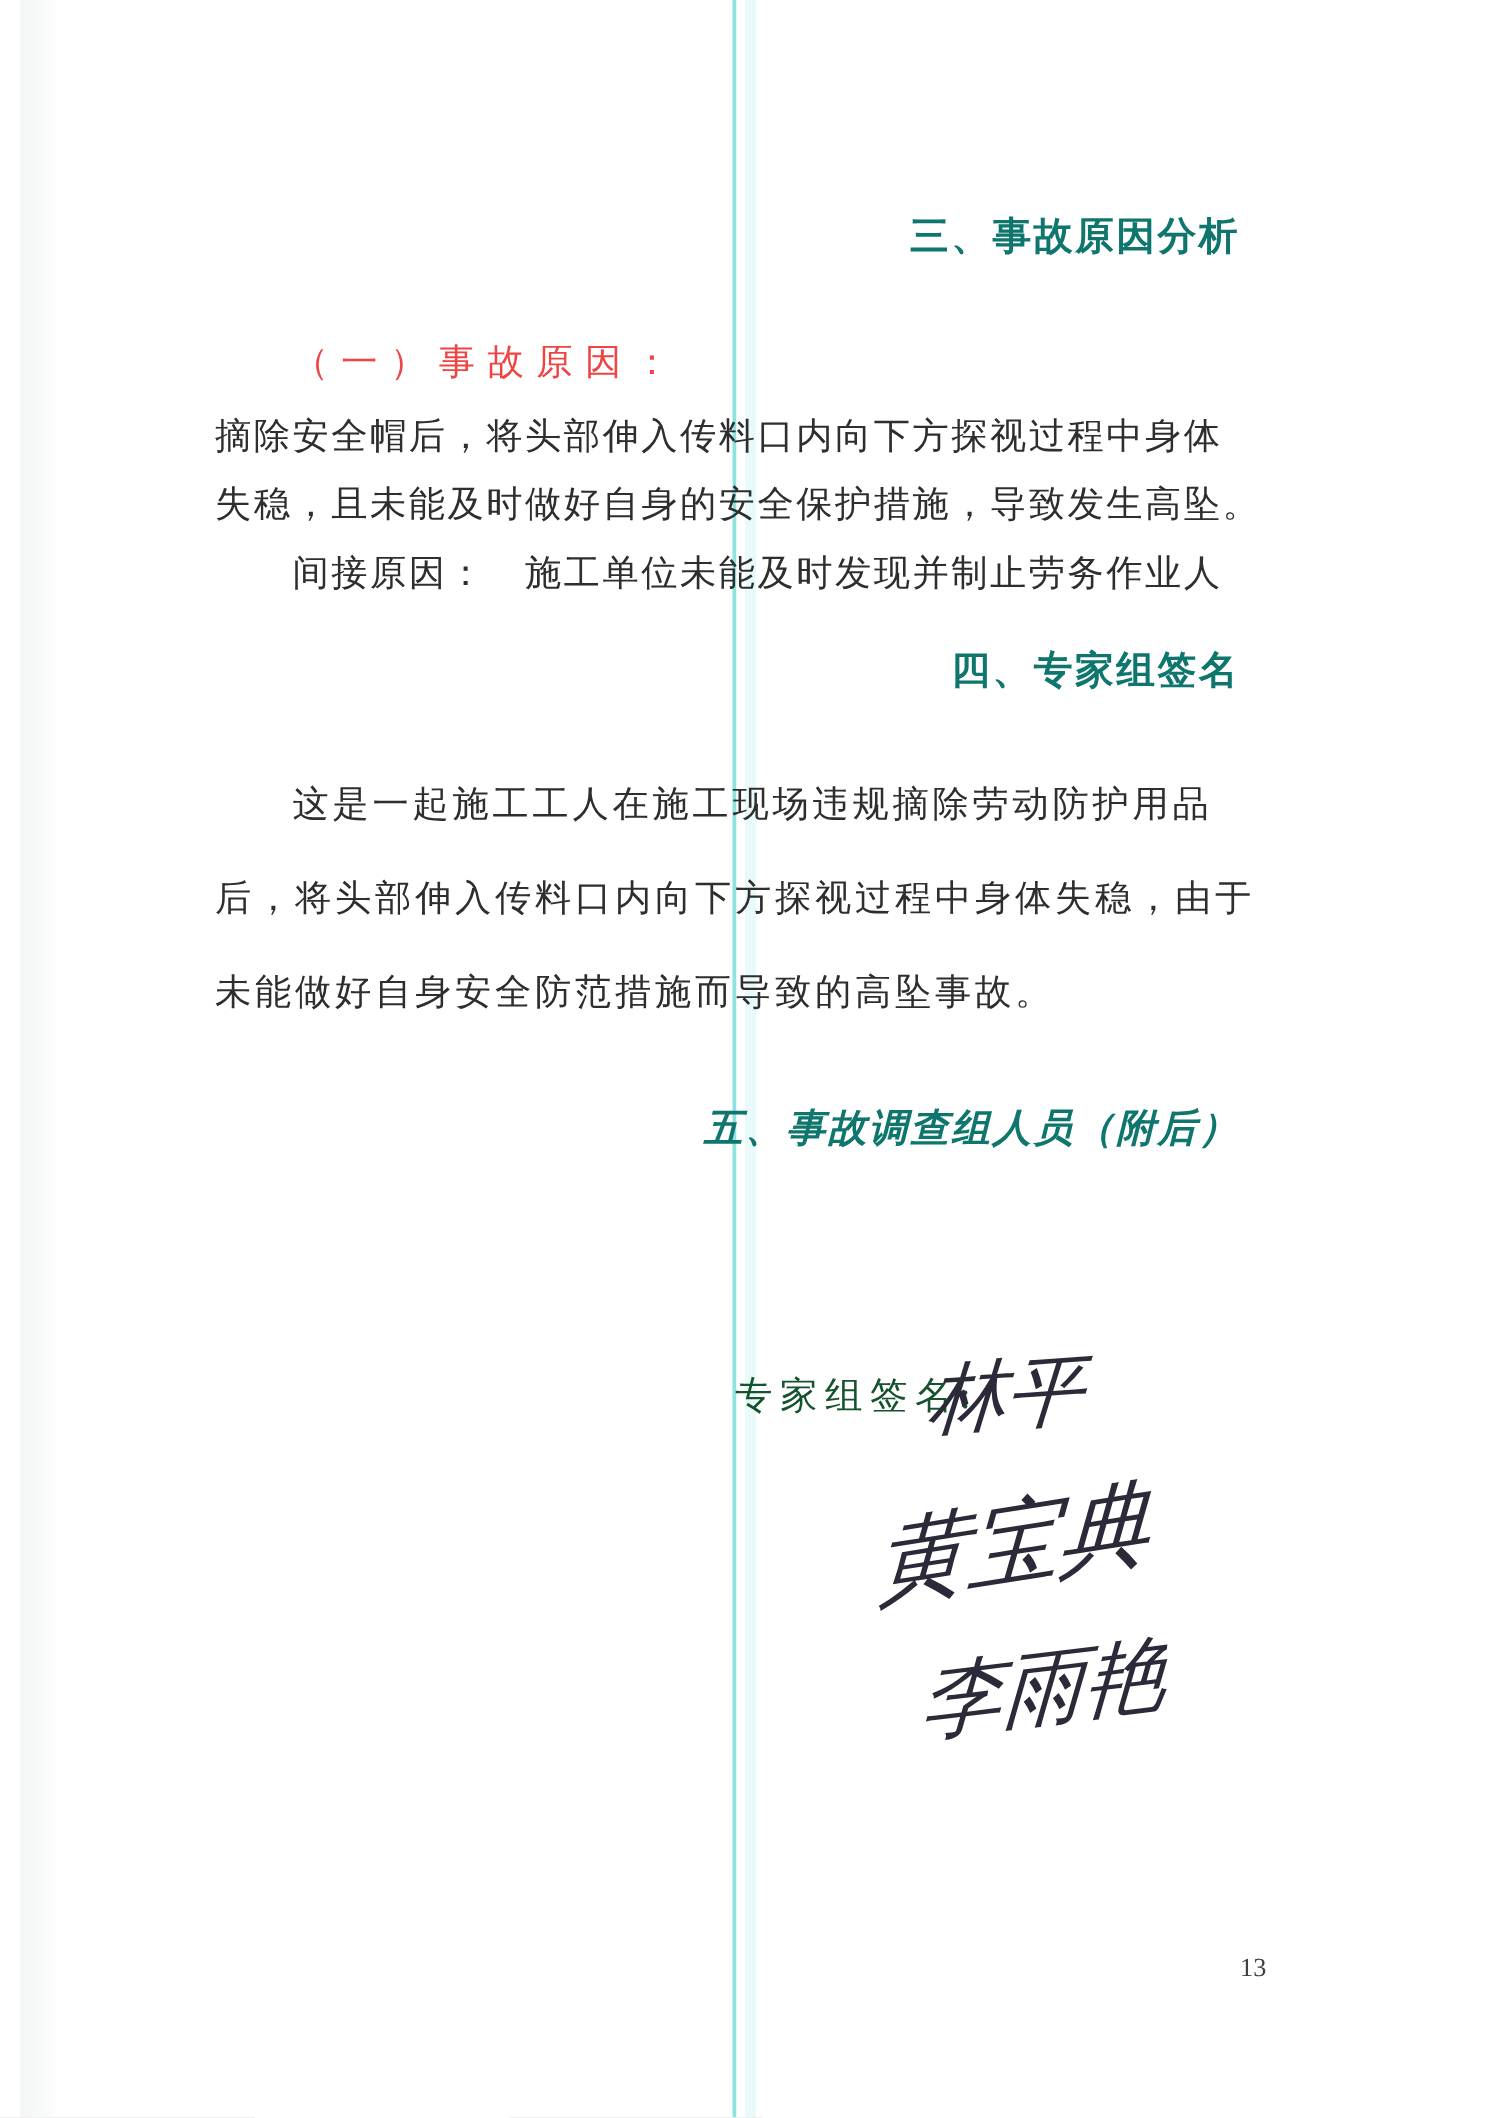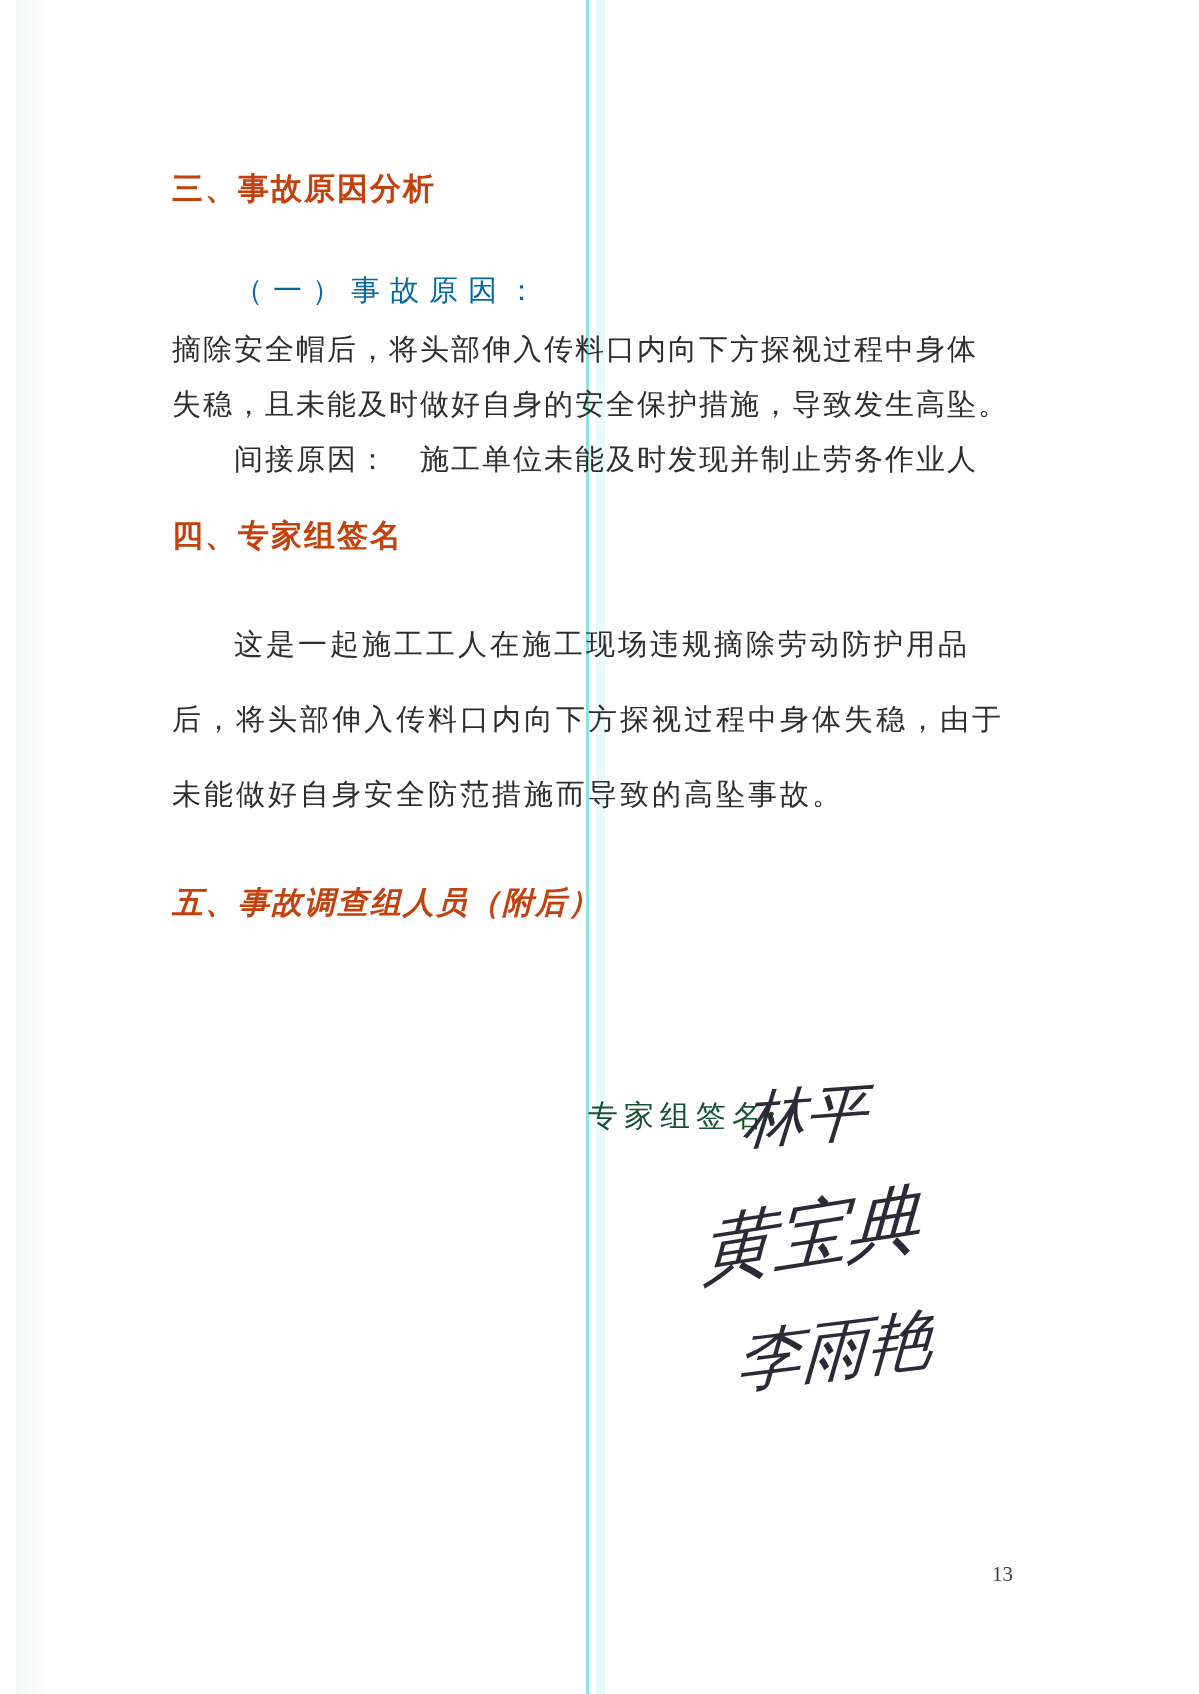--- a/index.html
+++ b/index.html
@@ -28,29 +28,30 @@
   }
   
   .content {
     position: absolute; left: 172px; top: 168px; width: 820px;
   }
   .heading {
     font-family: "Liberation Sans", "DejaVu Sans", sans-serif;
     font-weight: 700;
     font-size: 31px;
     letter-spacing: 2px;
-    color: #c2410c;
+    color: #0f766e;
     line-height: 42px;
+    text-align: right;
   }
   .sub-heading {
     margin-top: 58px;
     padding-left: 62px;
     font-size: 29px;
     letter-spacing: 10px;
-    color: #0369a1;
+    color: #ef4444;
     line-height: 44px;
   }
   .para { margin: 0; }
   .para .line {
     font-size: 29px;
     letter-spacing: 2px;
     line-height: 55px;
     white-space: nowrap;
     color: #2e2e2e;
   }

